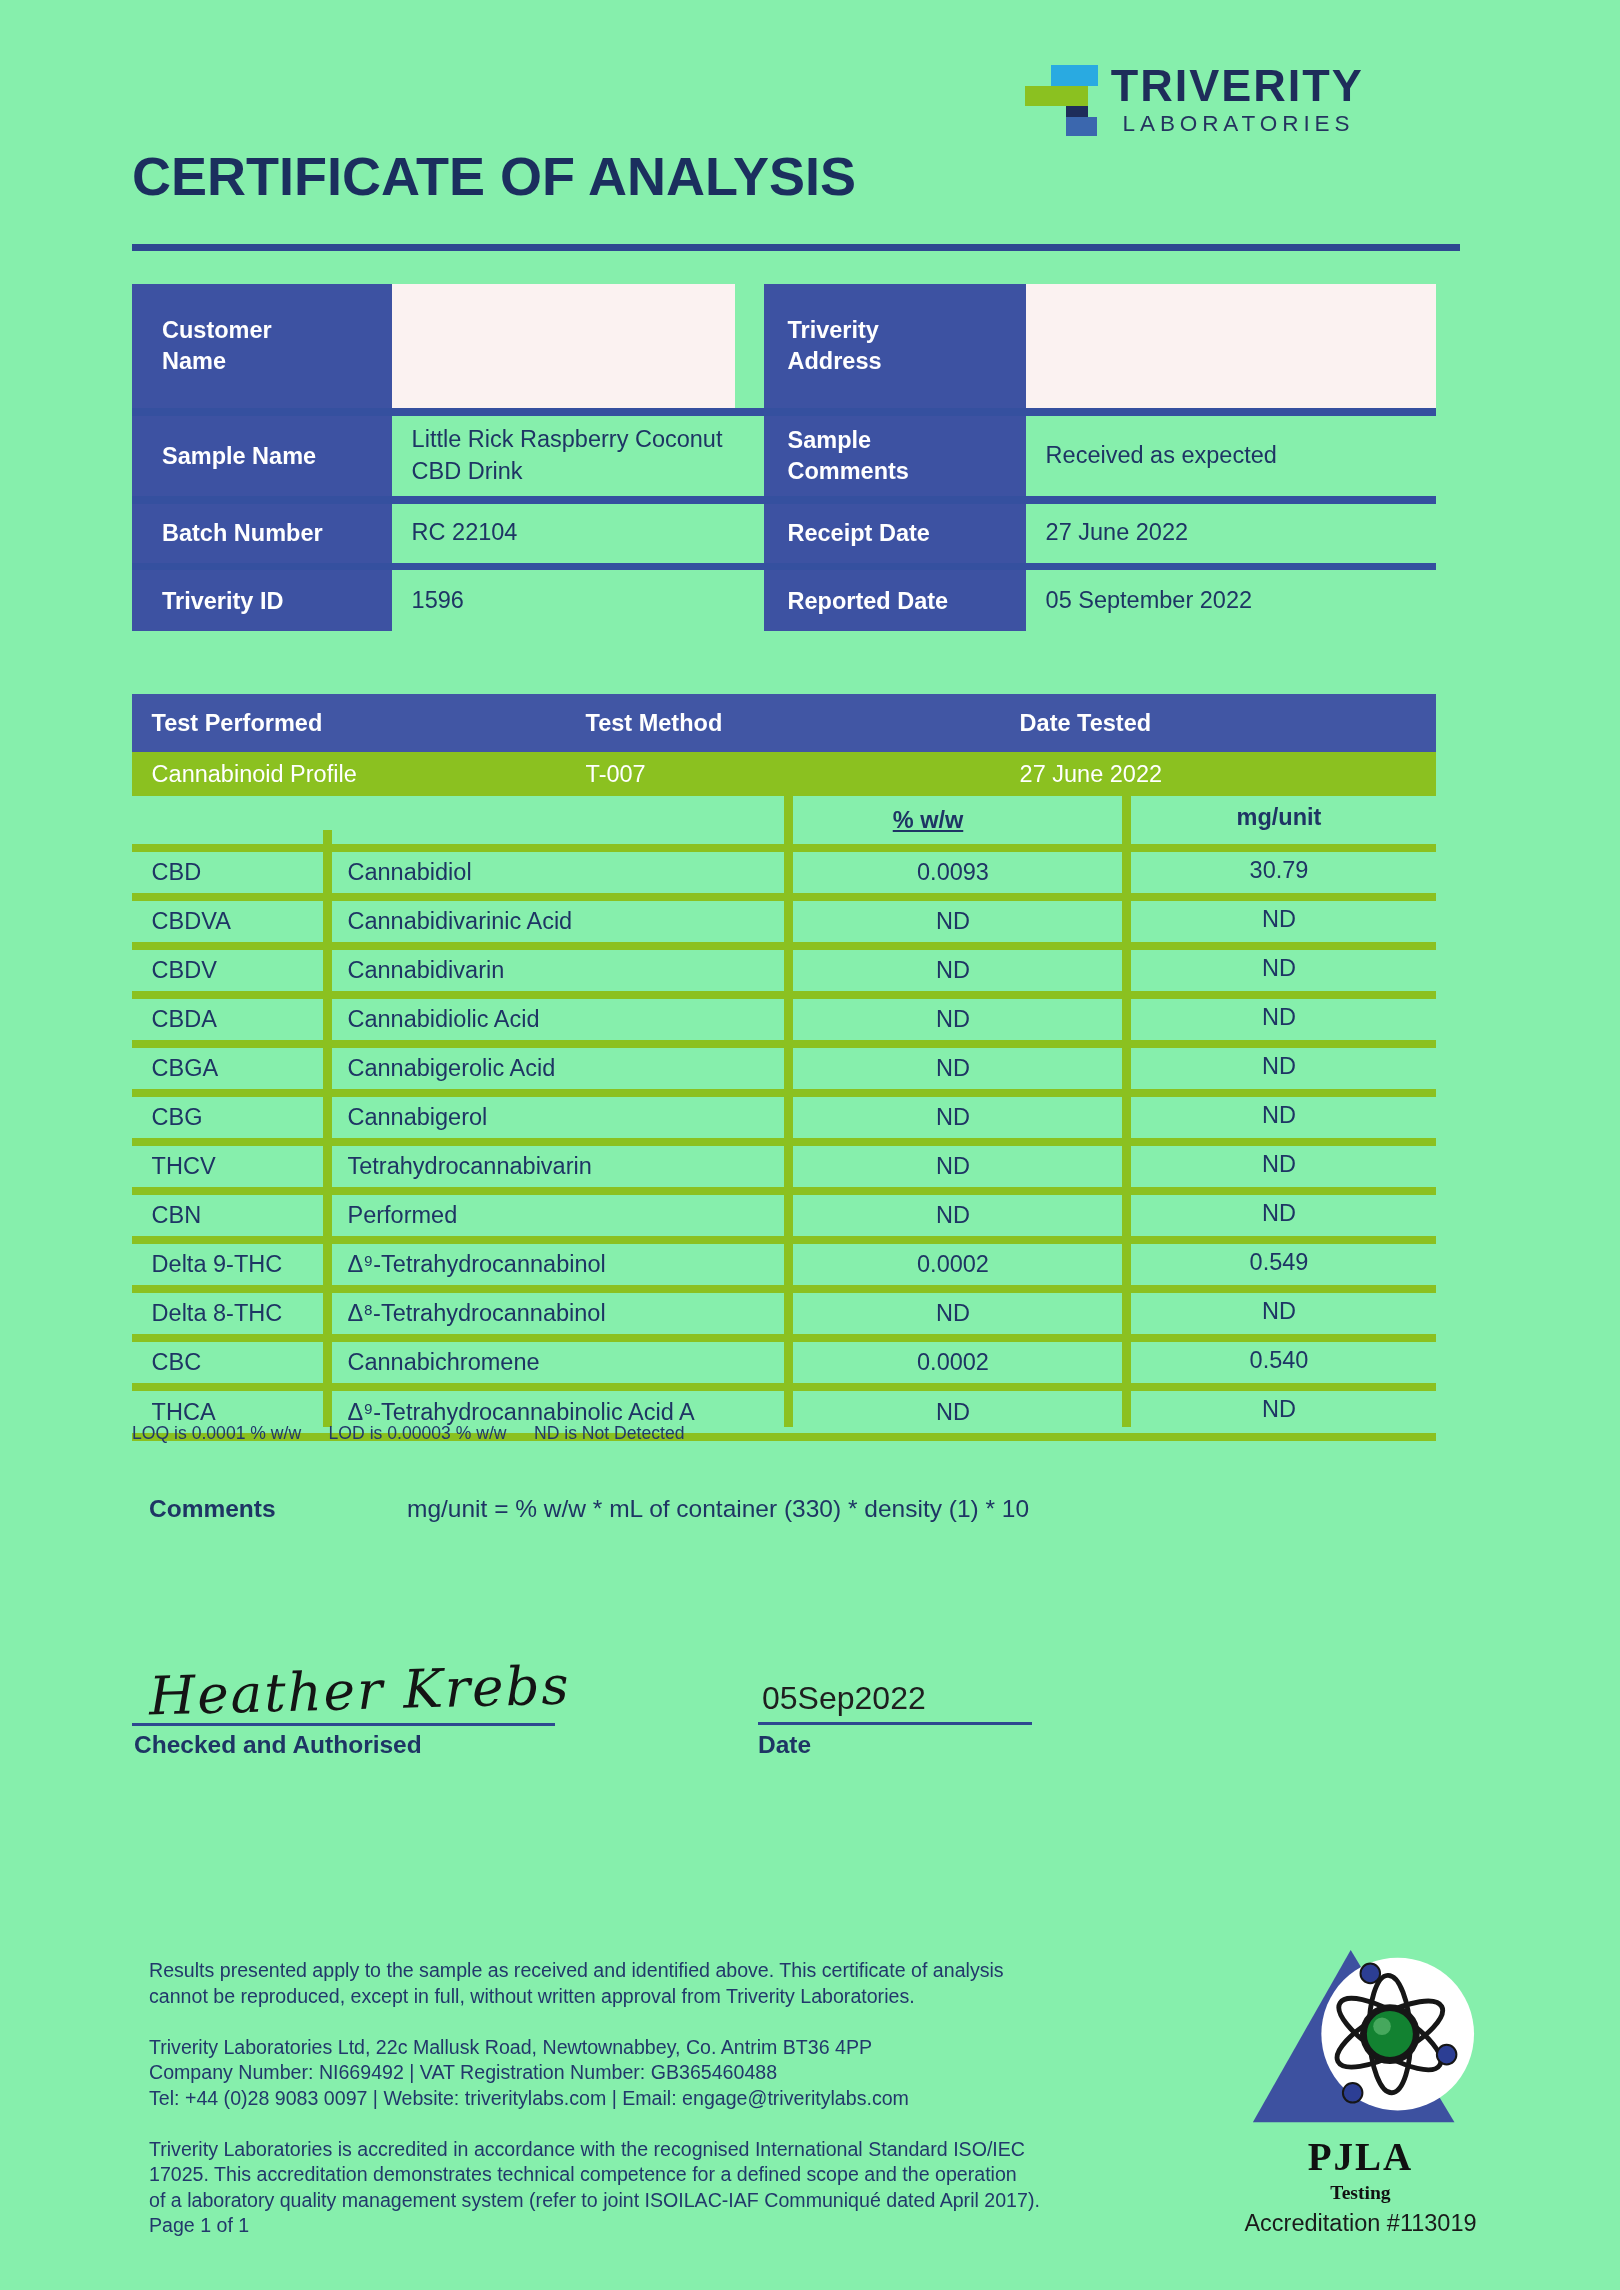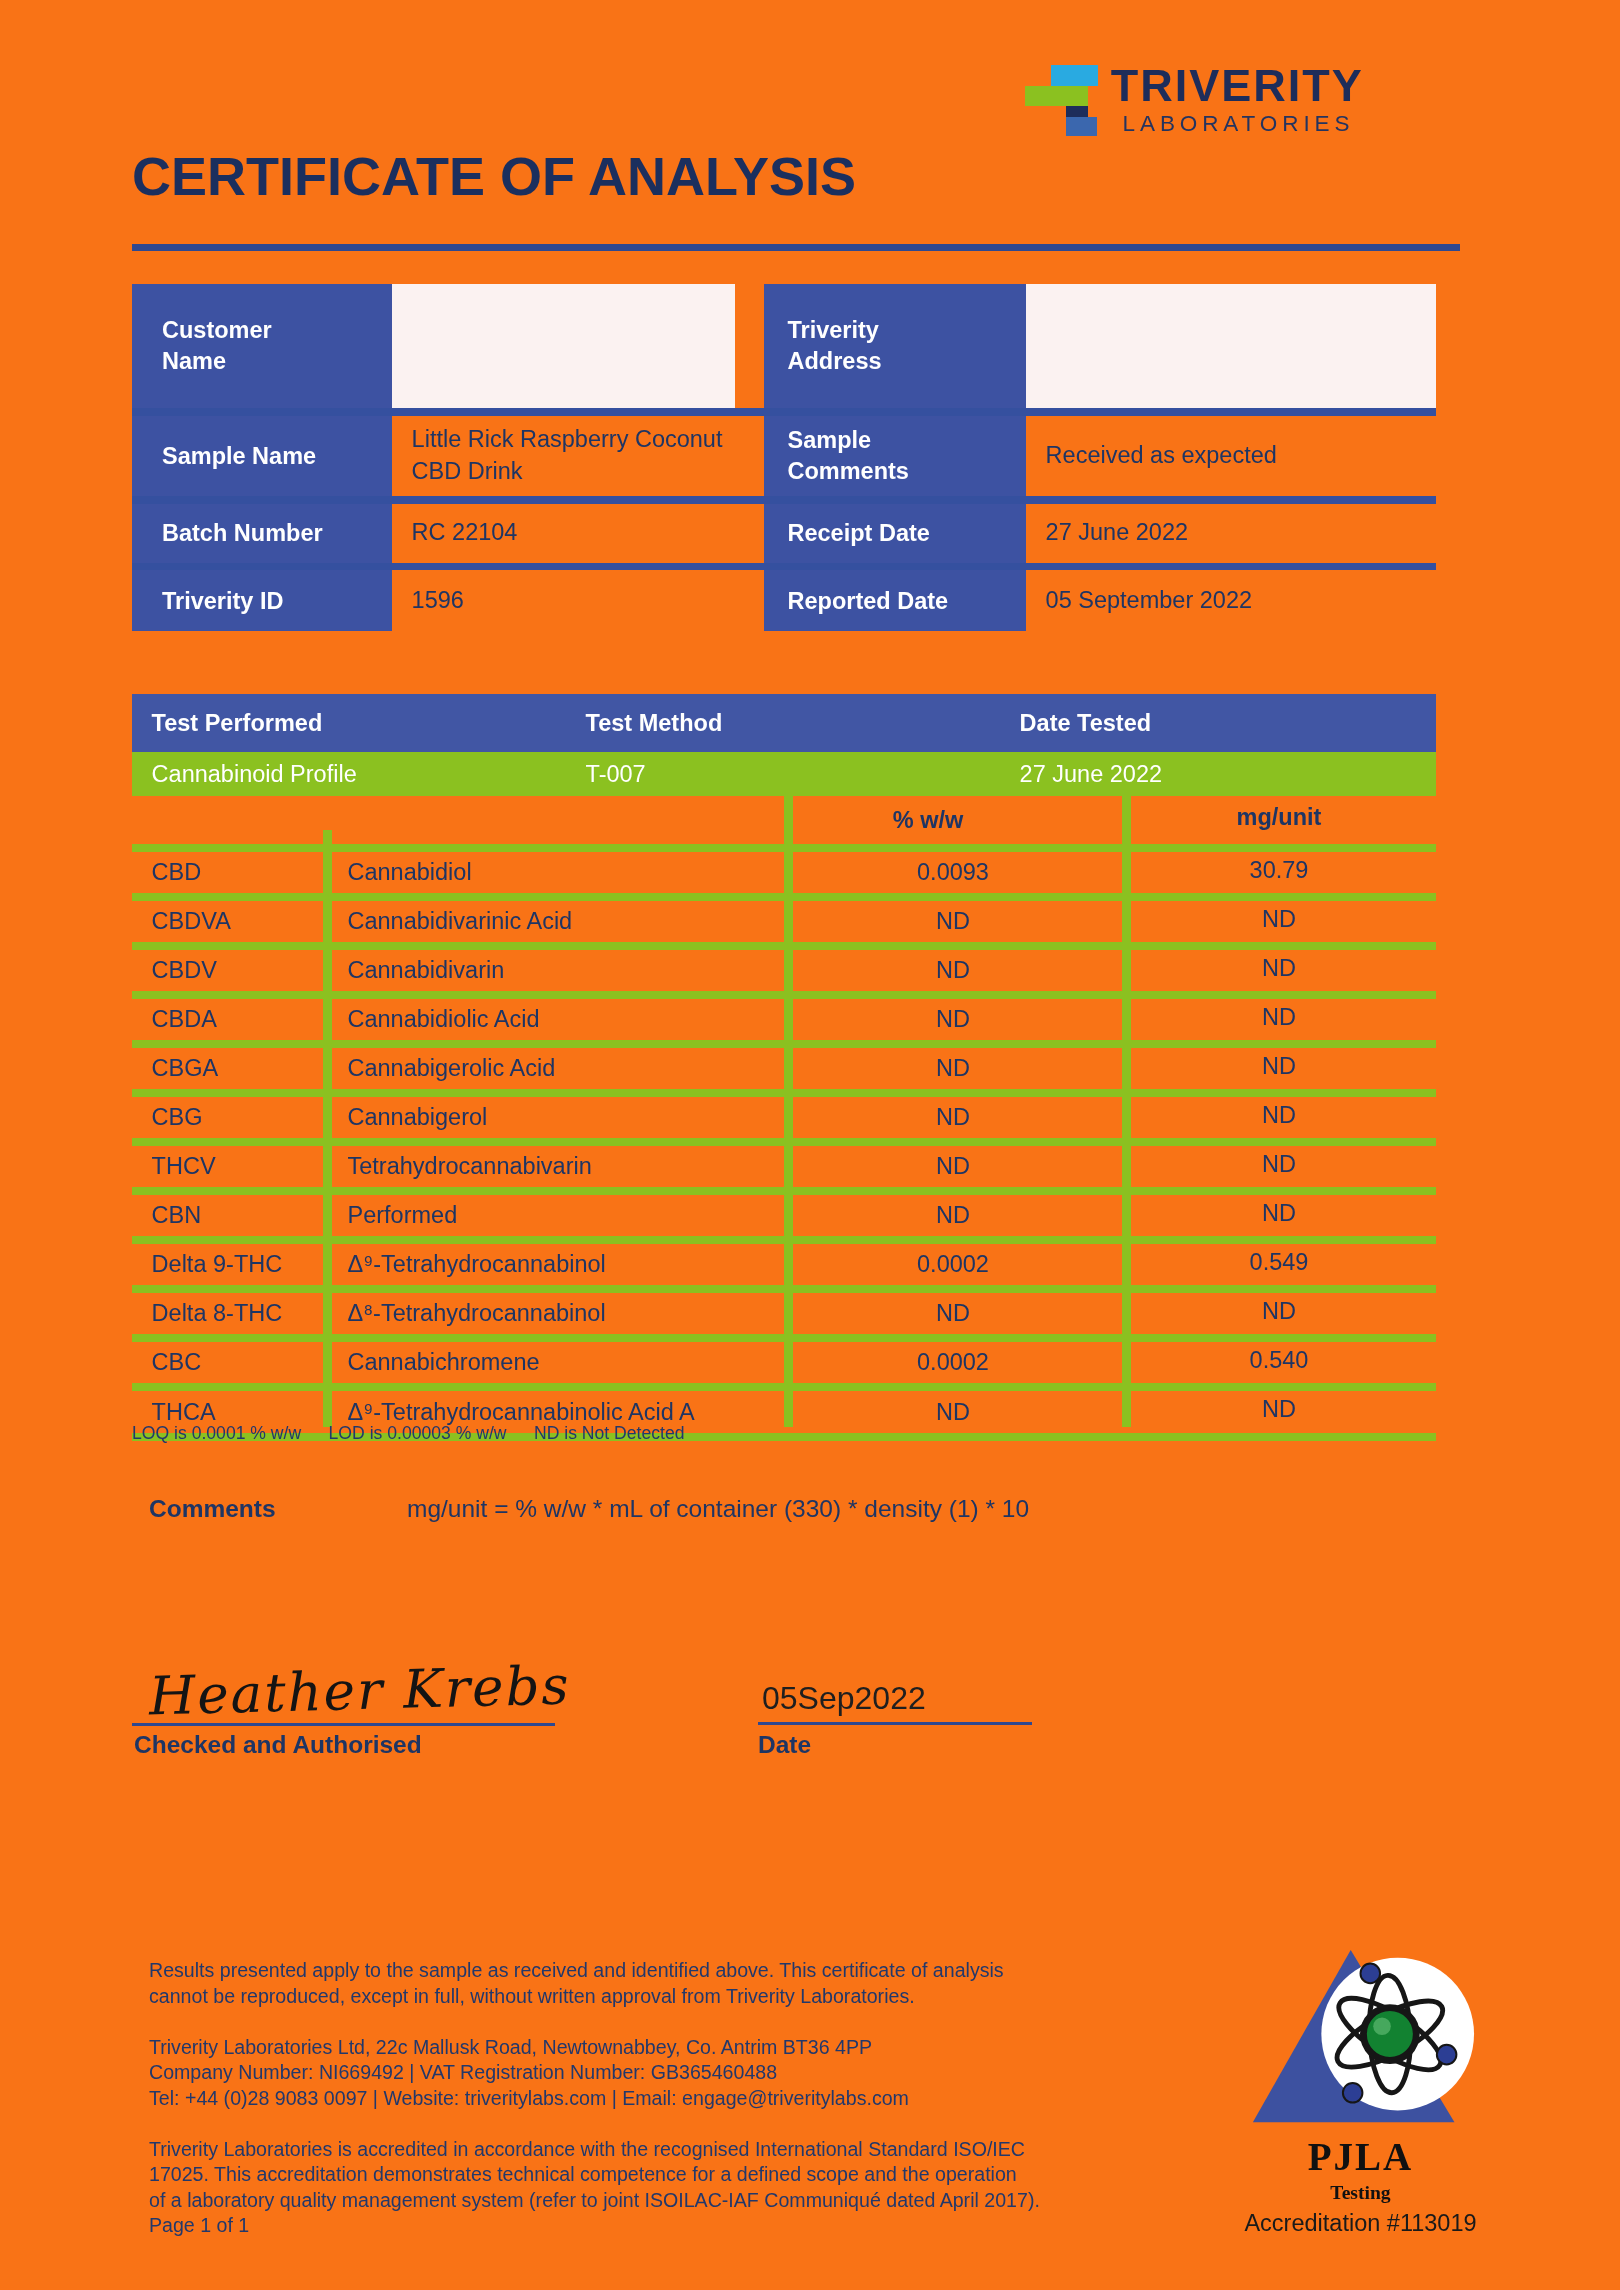--- a/index.html
+++ b/index.html
@@ -1,16 +1,16 @@
 <!DOCTYPE html>
 <html><head>
 <meta charset="utf-8">
 <style>
   html,body{margin:0;padding:0;background:#ffffff;}
-  .page{position:relative;width:1620px;height:2291px;background:#f97316;overflow:hidden;
+  .page{position:relative;width:1620px;height:2291px;background:#86efac;overflow:hidden;
         font-family:"Liberation Sans",sans-serif;}
 
   
   .brand{position:absolute;left:1025px;top:63px;display:flex;align-items:flex-start;}
   .mark{position:relative;width:78px;height:73px;flex:0 0 auto;}
   .mark div{position:absolute;}
   .m-cyan{left:25.5px;top:2px;width:47px;height:20.6px;background:#29aae1;}
   .m-green{left:0;top:22.5px;width:63px;height:20.6px;background:#8bc120;}
   .m-navy{left:41px;top:43px;width:21.6px;height:10.8px;background:#1e2d5a;}
   .m-blue{left:41px;top:54px;width:31px;height:18.6px;background:#3b67ae;}
@@ -38,21 +38,21 @@
   .v2{width:410px;}
   .igap{width:29px;}
   .redacted{background:#fbf2f1;}
 
   
   .ttable{position:absolute;left:132px;top:694px;width:1304px;height:733px;color:#1e3564;}
   .thead{height:58px;background:#4156a4;display:flex;color:#fff;font-weight:bold;font-size:23.5px;}
   .tgreen{height:44px;background:#8bc120;display:flex;color:#fff;font-size:23.5px;}
   .hcell{width:434px;display:flex;align-items:center;padding-left:19.6px;box-sizing:border-box;}
   .tsub{height:48px;position:relative;font-weight:bold;font-size:23.5px;}
-  .sub-pct{position:absolute;left:652px;width:288px;top:10.8px;text-align:center;}
+  .sub-pct{position:absolute;left:652px;width:288px;top:10.8px;text-align:center;text-decoration:underline;}
   .sub-mg{position:absolute;left:990px;width:314px;top:7.8px;text-align:center;}
   .tbody{font-size:23.5px;}
   .trow{display:flex;height:49px;border-top:8.8px solid #8bc120;box-sizing:border-box;}
   .trow.last{height:58px;border-bottom:8.8px solid #8bc120;}
   .c-abbr{width:191px;display:flex;align-items:center;padding-left:19.6px;box-sizing:border-box;}
   .c-name{width:461px;display:flex;align-items:center;padding-left:24.5px;box-sizing:border-box;}
   .c-pct{width:338px;display:flex;align-items:center;justify-content:center;}
   .c-mg{width:314px;display:flex;align-items:center;justify-content:center;padding-bottom:4.9px;box-sizing:border-box;}
   .vline{position:absolute;width:8.8px;background:#8bc120;}
   .vA{left:191px;top:136px;height:597px;}

